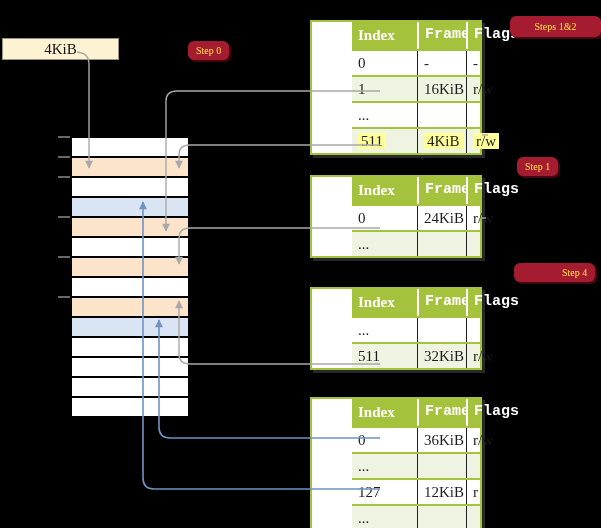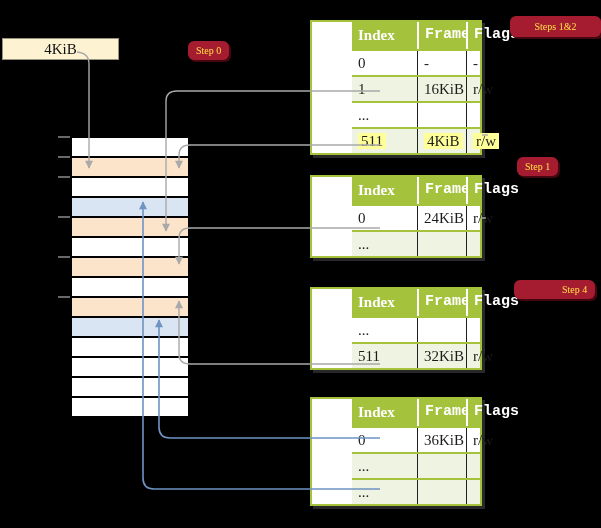--- a/index.html
+++ b/index.html
@@ -31,21 +31,21 @@
   .shade-white { background:#ffffff; }
   .hl { background:var(--c-highlight); padding:0 3px; }
 
   
   .steplabel { position:absolute; background:var(--c-red); color:#fde047; font-size:10px;
                line-height:19px; padding:0 8px; z-index:3; text-align:center;
                box-shadow:2px 2px 0 rgba(70,7,16,.95); border-radius:6px; white-space:nowrap; }
   #step0   { left:188px; top:41px; }
   #steps12 { left:510px; top:16px; min-width:91px; line-height:21px; }
   #step3   { left:517px; top:157px; }
-  #step4   { left:514px; top:280px;padding-left:48px; }
+  #step4   { left:514px; top:263px;padding-left:48px; }
 
   .sizebox { position:absolute; left:2px; top:38px; width:117px; height:22px;
              background:var(--c-cream); border:1px solid #97937d; color:#111;
              font-size:15px; line-height:20px; text-align:center; z-index:3; }
 
   
   .overlay { position:absolute; left:0; top:0; width:601px; height:528px;
              z-index:10; pointer-events:none; }
   .conn { fill:none; stroke-linejoin:round; stroke-linecap:butt; }
   .conn-gray { stroke:var(--c-grayline); stroke-width:1.4; }
@@ -155,20 +155,25 @@
       <div class="trow shade-white">
         <div class="tcell c0">0</div>
         <div class="tcell c1">36KiB</div>
         <div class="tcell c2">r/w</div>
       </div>
       <div class="trow shade-green">
         <div class="tcell c0">...</div>
         <div class="tcell c1"></div>
         <div class="tcell c2"></div>
       </div>
+      <div class="trow shade-white">
+        <div class="tcell c0">127</div>
+        <div class="tcell c1">12KiB</div>
+        <div class="tcell c2">r</div>
+      </div>
       <div class="trow shade-green">
         <div class="tcell c0">...</div>
         <div class="tcell c1"></div>
         <div class="tcell c2"></div>
       </div>
     </div>
 
   <svg class="overlay" viewBox="0 0 601 528" xmlns="http://www.w3.org/2000/svg">
     <defs>
       <marker id="ah-gray" viewBox="0 0 10 10" refX="9" refY="5" markerWidth="9" markerHeight="8" orient="auto" markerUnits="userSpaceOnUse">

